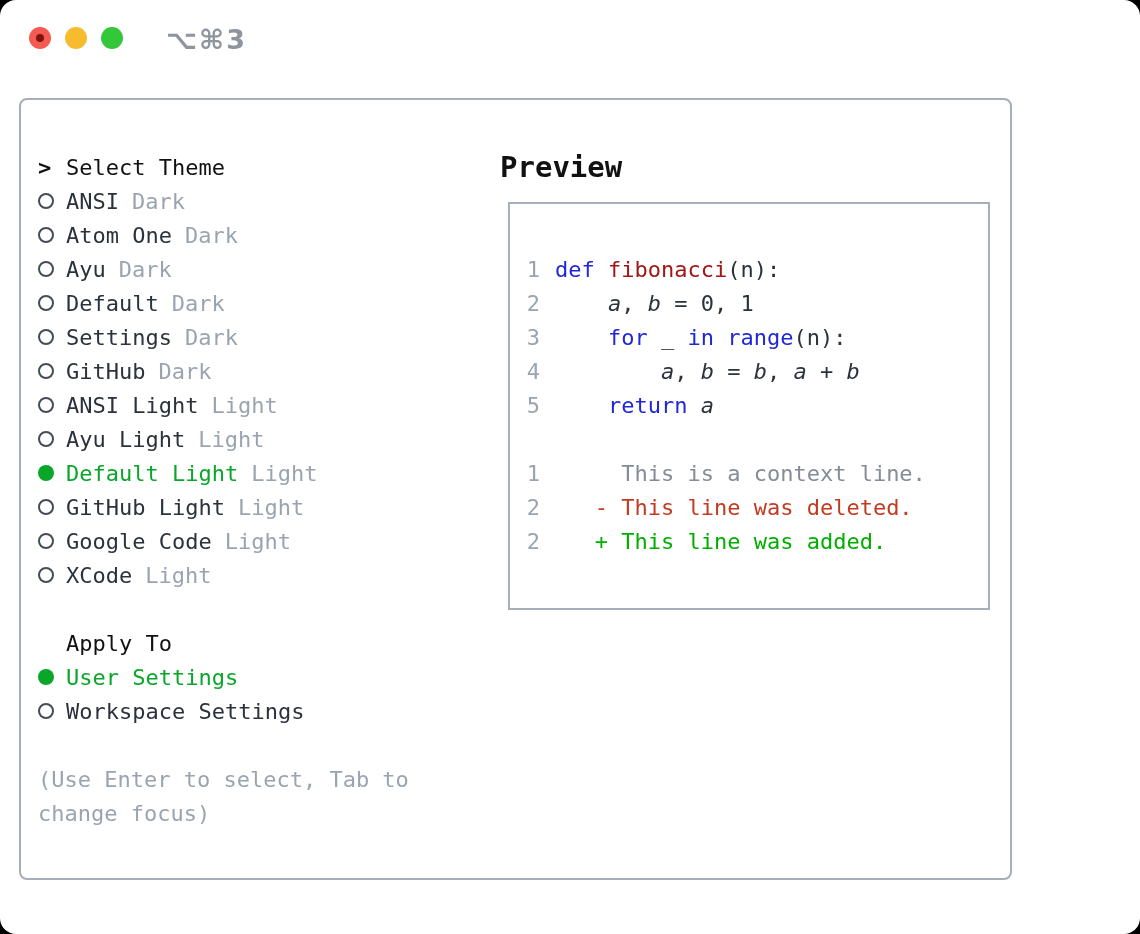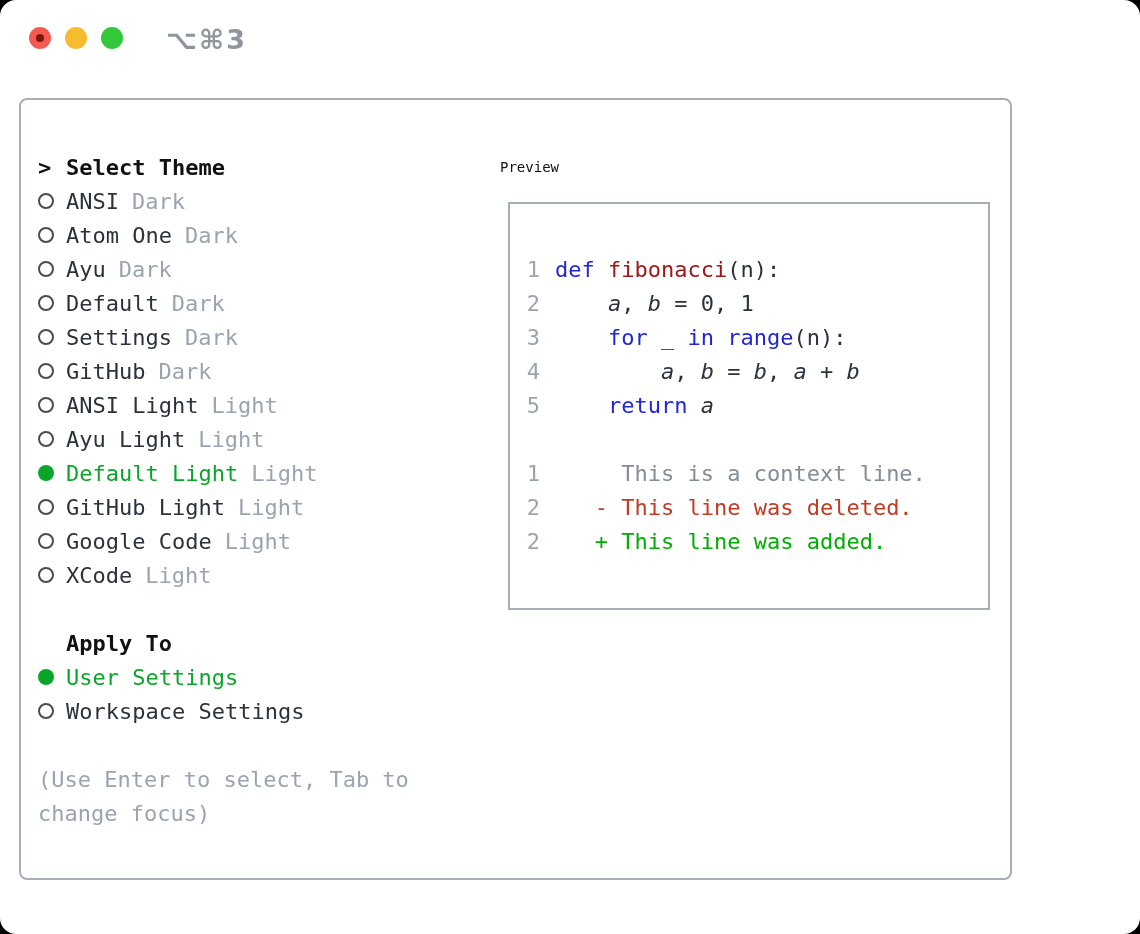--- a/index.html
+++ b/index.html
@@ -35,28 +35,28 @@
     position:absolute;left:19px;top:98px;width:993px;height:782px;
     box-sizing:border-box;border:2px solid var(--border);border-radius:8px;
     background:#fff;
   }
   .left-col{position:absolute;left:17px;top:50px;width:450px;}
   .right-col{position:absolute;left:479px;top:50px;}
   .row{height:34px;display:flex;align-items:center;font-size:22px;color:var(--text);}
   .row.spacer{height:34px;}
   .marker{display:inline-block;width:28px;flex:0 0 28px;display:flex;align-items:center;}
   .cursor{font-weight:bold;color:#111;}
-  .heading{font-weight:bold;color:#111;}
+  .heading{font-weight:normal;color:#111;}
   .radio{width:12px;height:12px;border:2px solid #454c55;border-radius:50%;display:inline-block;box-sizing:content-box;}
   .radio.filled{width:16px;height:16px;border:none;background:var(--green);}
   .t-variant{margin-left:13px;color:var(--muted);}
   .item.selected .t-name{color:var(--green);}
   .hint .row{color:var(--muted);}
   
-  .preview-heading{font-weight:normal;color:#111;font-size:14px;height:34px;display:flex;align-items:center;}
+  .preview-heading{font-weight:bold;color:#111;font-size:29px;height:34px;display:flex;align-items:center;}
   .preview-box{
     margin-top:18px;margin-left:8px;width:482px;height:408px;
     box-sizing:border-box;border:2px solid var(--border);background:#fff;
     padding:48px 0 0 16px;overflow:hidden;
   }
   .crow{height:34px;display:flex;align-items:center;font-size:22px;white-space:pre;}
   .ln{display:inline-block;width:14px;flex:0 0 14px;text-align:right;margin-right:15px;color:var(--muted);}
   .code{white-space:pre;color:var(--text);}
   .tok-kw{color:var(--kw);}
   .tok-fn{color:var(--fn);margin-top:8px;}

